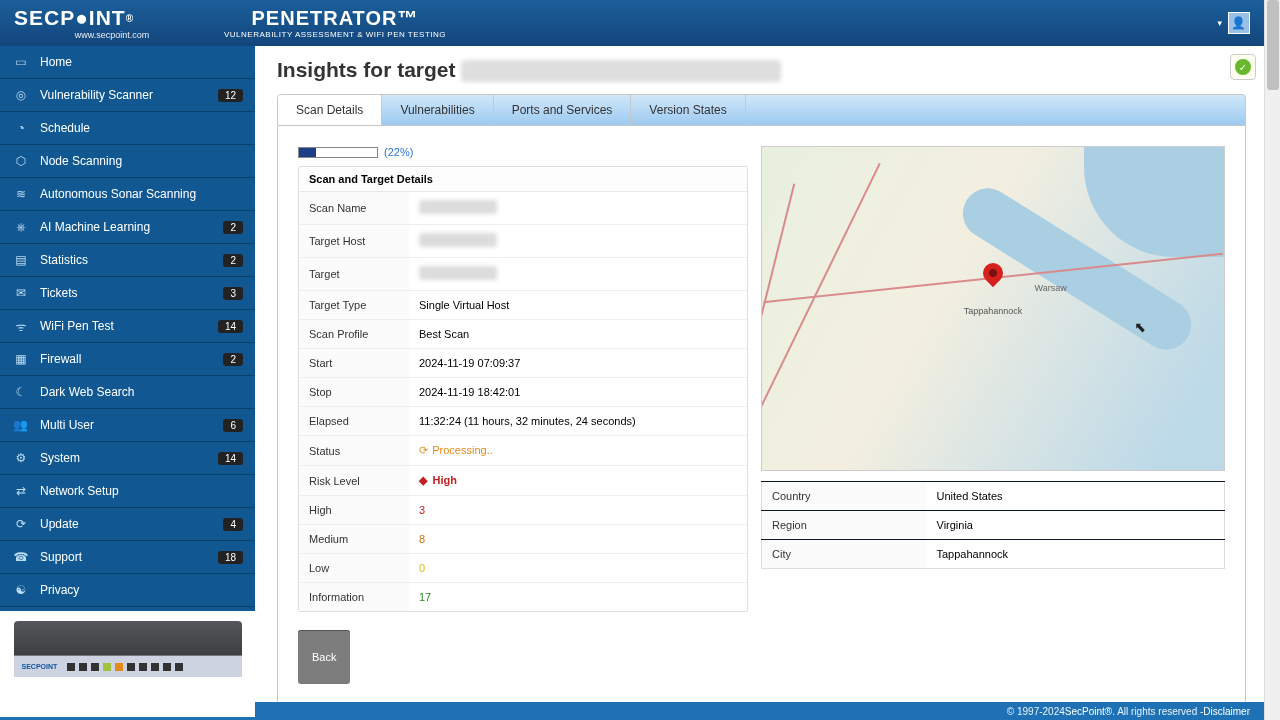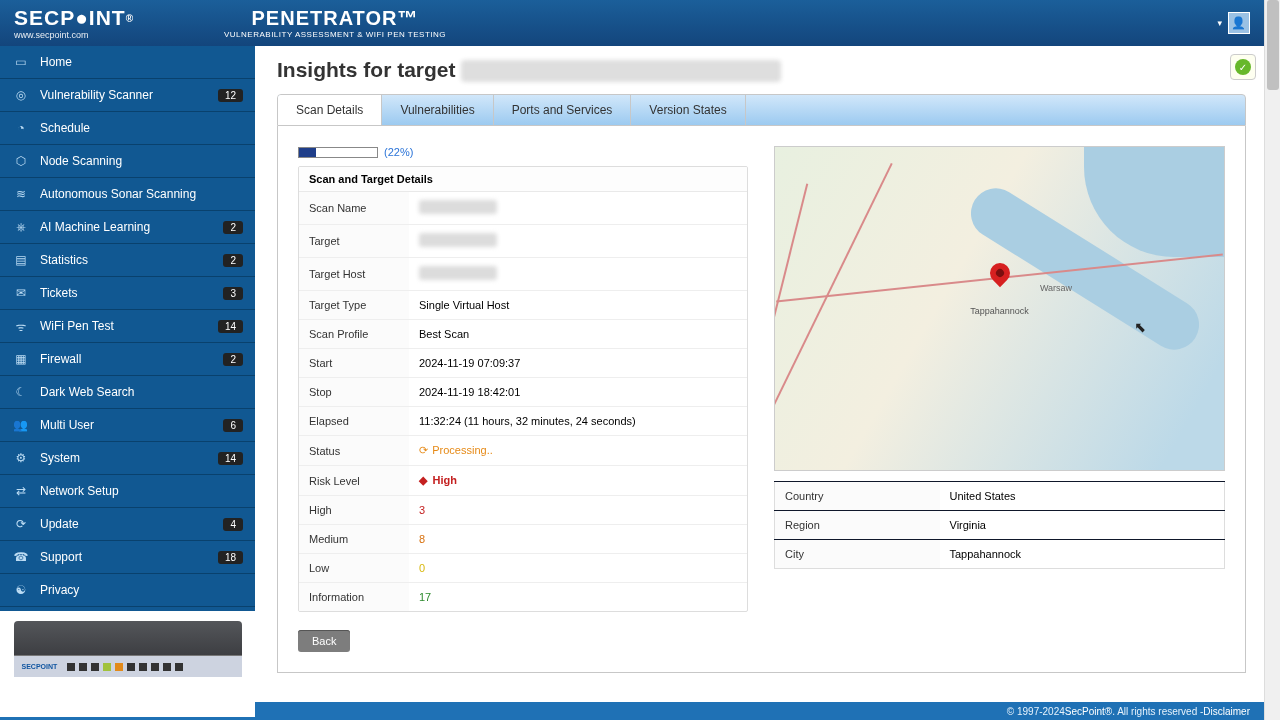--- a/index.html
+++ b/index.html
@@ -2,21 +2,21 @@
 <html><head>
 <meta charset="utf-8">
 <style>
 * { box-sizing: border-box; margin: 0; padding: 0; }
 body { font-family: Arial, sans-serif; font-size: 12px; background: #fff; width: 1264px; height: 720px; overflow: hidden; }
 
 .topbar { height: 46px; background: linear-gradient(#1b5f9a,#13457c); color:#fff; display:flex; align-items:center; padding:0 14px; }
 .topbar .logo { width:210px; display:flex; flex-direction:column; }
 .topbar .logo-main { font-size:21px; font-weight:bold; letter-spacing:1px; display:flex; align-items:center; }
 .topbar .logo-main span.reg { font-size:10px; vertical-align:super; }
-.topbar .logo-sub { font-size:9px; text-align:left; padding-right:14px; opacity:.9; }
+.topbar .logo-sub { font-size:9px; text-align:center; padding-right:14px; opacity:.9; }
 .topbar .product { display:flex; flex-direction:column; align-items:center; }
 .topbar .product-main { font-size:20px; font-weight:bold; letter-spacing:1px; }
 .topbar .product-sub { font-size:8px; letter-spacing:.5px; }
 .topbar .spacer { flex:1; }
 .topbar .userbox { width:22px; height:22px; background:#9ac1e4; border:1px solid #fff; display:flex; align-items:center; justify-content:center; }
 .topbar .drop { margin-right:6px; font-size:9px; }
 
 .maingrid { display:flex; height: calc(720px - 46px - 18px); }
 
 .sidebar { width:255px; background:#115892; color:#fff; display:flex; flex-direction:column; }
@@ -36,21 +36,21 @@
 .content { flex:1; background:#fff; padding:12px 18px 0 22px; overflow:auto; position:relative; }
 .status-ok { position:absolute; top:8px; right:8px; width:26px; height:26px; border:1px solid #ccc; border-radius:4px; display:flex; align-items:center; justify-content:center; background:#fefff0; }
 .status-ok .chk { width:16px; height:16px; border-radius:50%; background:#67b82a; color:#fff; font-size:10px; display:flex; align-items:center; justify-content:center; }
 
 h1.page-title { font-size:21px; font-weight:bold; color:#333; margin-bottom:12px; }
 h1.page-title .blur { display:inline-block; width:320px; height:22px; background:#dedede; filter:blur(2px); vertical-align:middle; border-radius:4px; }
 
 .tabs { display:flex; border:1px solid #c7c7c7; border-radius:4px 4px 0 0; overflow:hidden; background:linear-gradient(#d1e7fa,#9ccaf0); }
 .tabs .tab { padding:8px 18px; font-size:12px; color:#333; border-right:1px solid #c7c7c7; cursor:pointer; }
 .tabs .tab.active { background:#fff; }
-.tabframe { border:1px solid #c7c7c7; border-top:none; padding:20px; display:flex; gap:26px; align-items:flex-start; }
+.tabframe { border:1px solid #c7c7c7; border-top:none; padding:20px; display:flex; gap:13px; align-items:flex-start; }
 
 .leftcol { width:450px; }
 .progresswrap { display:flex; align-items:center; gap:6px; margin-bottom:8px; }
 .progressbar { width:80px; height:11px; border:1px solid #888; background:#fff; }
 .progressbar .fill { height:100%; width:22%; background:#1f3e8a; }
 .pct { color:#2b74d8; font-size:11px; }
 
 .panel { border:1px solid #ddd; border-radius:2px; overflow:hidden; }
 .panel-head { padding:6px 10px; font-weight:bold; font-size:11px; background:#fdfdfd; border-bottom:1px solid #e9e9e9; }
 table.kv { width:100%; border-collapse:collapse; font-size:11px; }
@@ -76,21 +76,21 @@
 .map .pin .bubble { width:20px; height:20px; background:#d62020; border-radius:50% 50% 50% 0; transform:rotate(-45deg); }
 .map .pin .bubble:after { content:''; position:absolute; width:8px; height:8px; background:#7a0f0f; border-radius:50%; left:6px; top:6px; }
 .map .pinlabel { position:absolute; left:50%; top:49%; transform:translateX(-50%); font-size:9px; color:#555; }
 .map .label2 { position:absolute; left:59%; top:42%; font-size:9px; color:#666; }
 .map .cursor { position:absolute; right:78px; top:172px; font-size:14px; color:#222; }
 
 table.geo { width:100%; border:1px solid #ddd; border-collapse:collapse; font-size:11px; }
 table.geo td { padding:8px 10px; border-top:1px solid #0f172a;margin-left:24px; }
 table.geo td.k { width:165px; color:#333; background:#fbfbfb; }
 
-.backbtn { margin-top:18px; padding:5px 14px; background:#7d7d7d; color:#fff; border:none; border-radius:3px; font-size:11px; cursor:pointer; box-shadow:0 1px 0 #555 inset; }
+.backbtn { margin-top:18px; padding:21px 14px; background:#7d7d7d; color:#fff; border:none; border-radius:3px; font-size:11px; cursor:pointer; box-shadow:0 1px 0 #555 inset; }
 
 .footer { height:18px; background:#1f71b5; color:#e6f2fc; font-size:10px; display:flex; align-items:center; justify-content:flex-end; padding:0 14px; }
 .footer a { color:#fff; text-decoration:none; }
 
 .scroll { position:absolute; right:0; top:0; width:16px; height:720px; background:#f0f0f0; border-left:1px solid #ddd; }
 .scroll .thumb { position:absolute; top:0; left:2px; width:12px; height:90px; background:#c0c0c0; border-radius:3px; }
 </style>
 </head>
 <body>
 
@@ -237,25 +237,25 @@
         </div>
         <div class="panel">
           <div class="panel-head">Scan and Target Details</div>
           <table class="kv">
             <tbody>
                 <tr>
                   <td class="k">Scan Name</td>
                   <td><span class="blurval"></span></td>
                 </tr>
             <tr>
+                  <td class="k">Target Host</td>
+                  <td><span class="blurval"></span></td>
+                </tr>
+            <tr>
                   <td class="k">Target</td>
-                  <td><span class="blurval"></span></td>
-                </tr>
-            <tr>
-                  <td class="k">Target Host</td>
                   <td><span class="blurval"></span></td>
                 </tr>
             <tr>
                   <td class="k">Target Type</td>
                   <td>Single Virtual Host</td>
                 </tr>
             <tr>
                   <td class="k">Scan Profile</td>
                   <td>Best Scan</td>
                 </tr>

